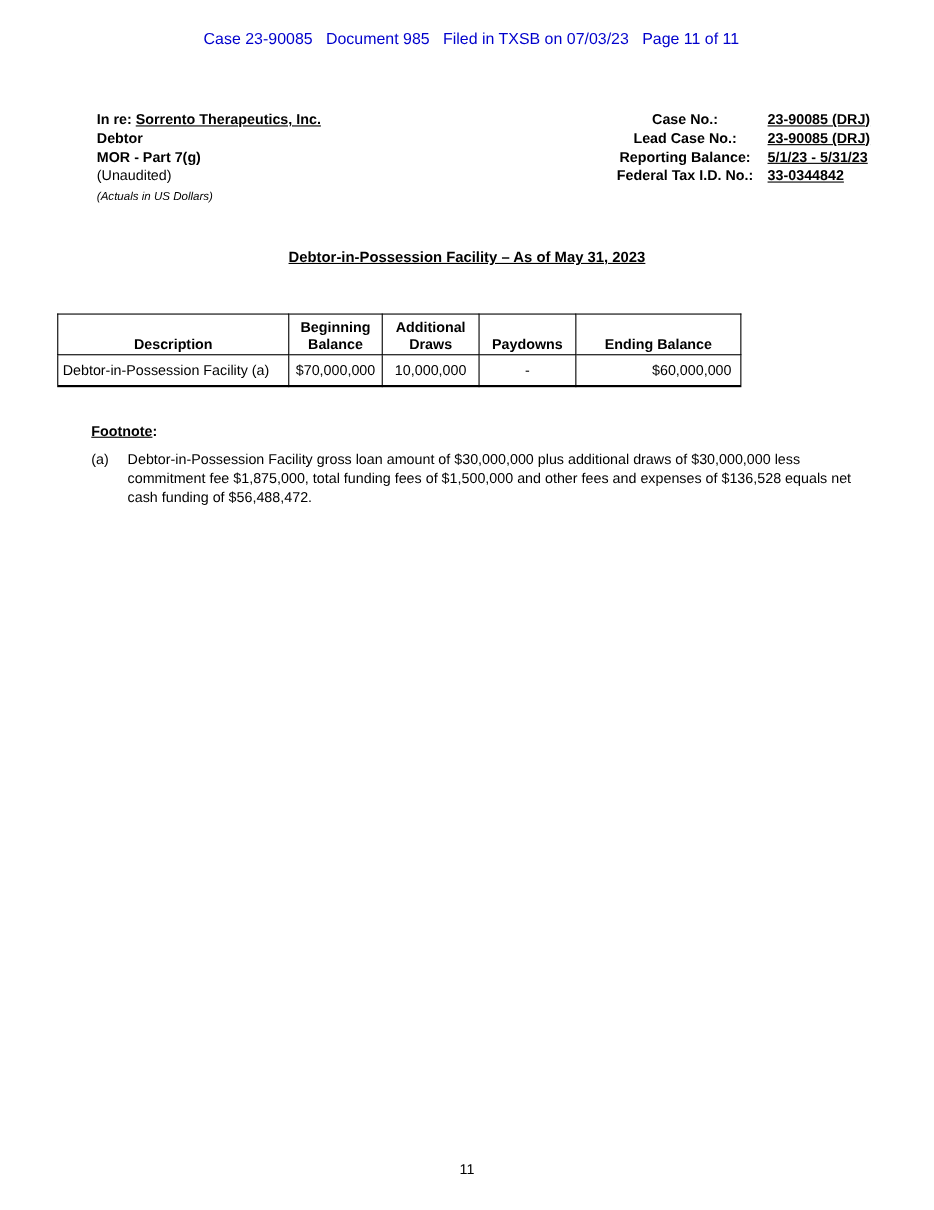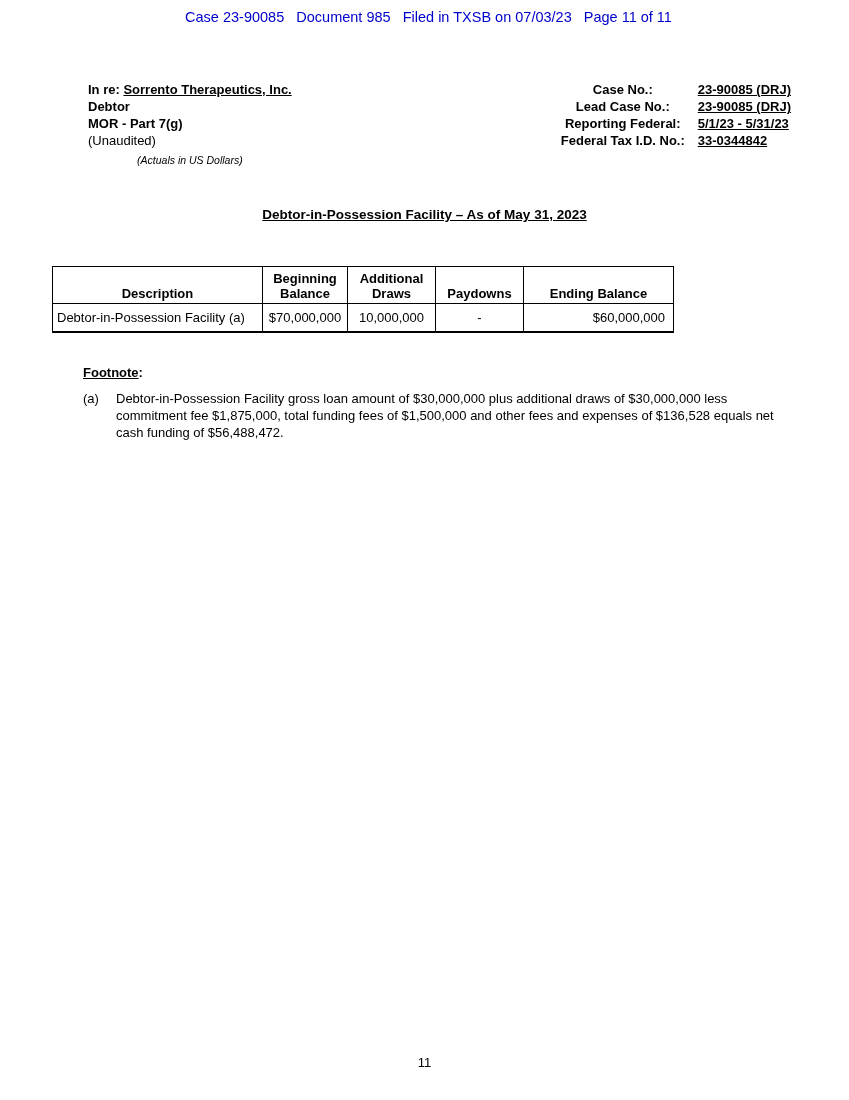--- a/index.html
+++ b/index.html
@@ -8,21 +8,21 @@
     width: 849px;
     height: 1100px;
     background: #ffffff;
     color: #000000;
     font-family: "Liberation Sans", sans-serif;
     font-size: 13px;
     position: relative;
     overflow: hidden;
   }
   .header-line {
-    padding-top: 9px;
+    padding-top: 28px;
     text-align: center;
     color: var(--header_blue, #0000cc);
     font-size: 14.5px;
     white-space: pre;
     margin-left: 8px;
   }
   .info {
     display: flex;
     justify-content: space-between;
     margin-top: 56px;
@@ -30,21 +30,20 @@
     padding-right: 58px;
   }
   .info-left .line { line-height: 17px; }
   .bold { font-weight: bold; }
   .ul { text-decoration: underline; }
   .actuals {
     font-style: italic;
     font-size: 10.5px;
     margin-top: 3px;
     line-height: 13px;
-    text-align: center;
   }
   .info-right .info-row { display: flex; line-height: 17px; }
   .info-label { font-weight: bold; width: 150px; text-align: center; }
   .info-value { font-weight: bold; text-decoration: underline; white-space: nowrap; }
   .doc-title {
     margin-top: 38px;
     text-align: center;
     font-weight: bold;
     text-decoration: underline;
     font-size: 13.5px;
@@ -116,21 +115,21 @@
   <div class="info-right">
     <div class="info-row">
       <div class="info-label">Case No.:</div>
       <div class="info-value">23-90085 (DRJ)</div>
     </div>
     <div class="info-row">
       <div class="info-label">Lead Case No.:</div>
       <div class="info-value">23-90085 (DRJ)</div>
     </div>
     <div class="info-row">
-      <div class="info-label">Reporting Federal:</div>
+      <div class="info-label">Reporting Balance:</div>
       <div class="info-value">5/1/23 - 5/31/23</div>
     </div>
     <div class="info-row">
       <div class="info-label">Federal Tax I.D. No.:</div>
       <div class="info-value">33-0344842</div>
     </div>
   </div>
 </div>
 
 <div class="doc-title">Debtor-in-Possession Facility – As of May 31, 2023</div>

